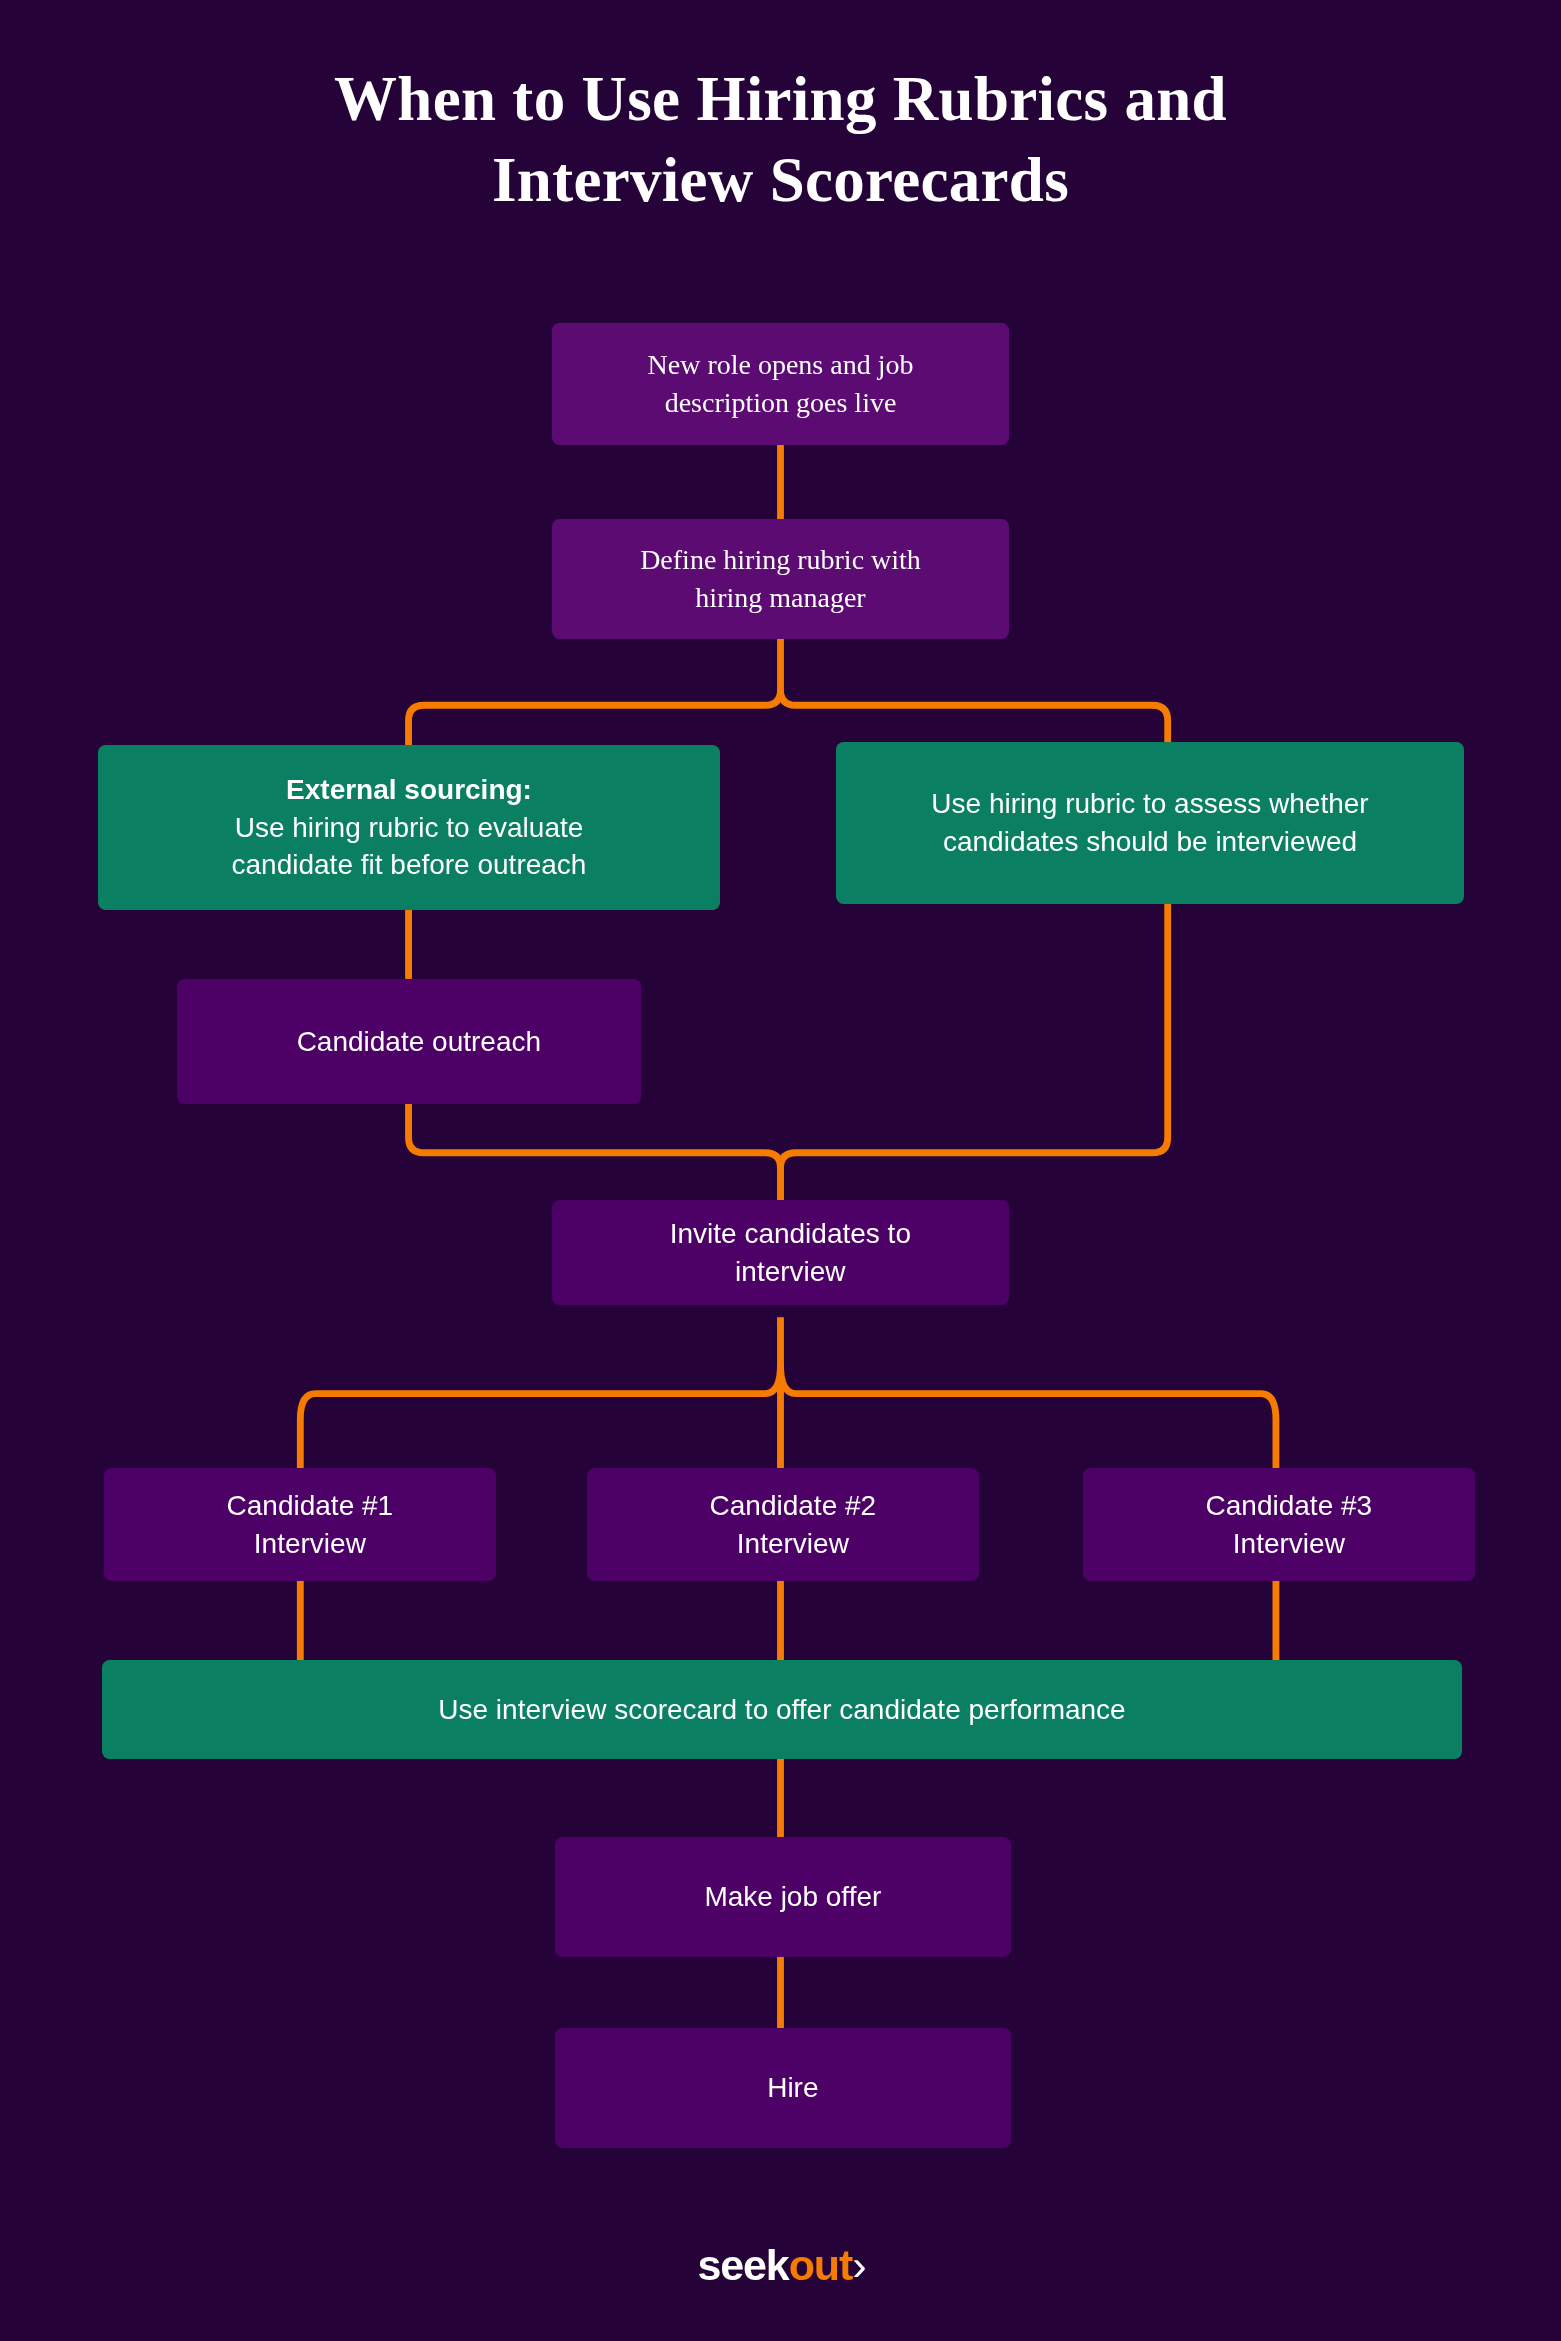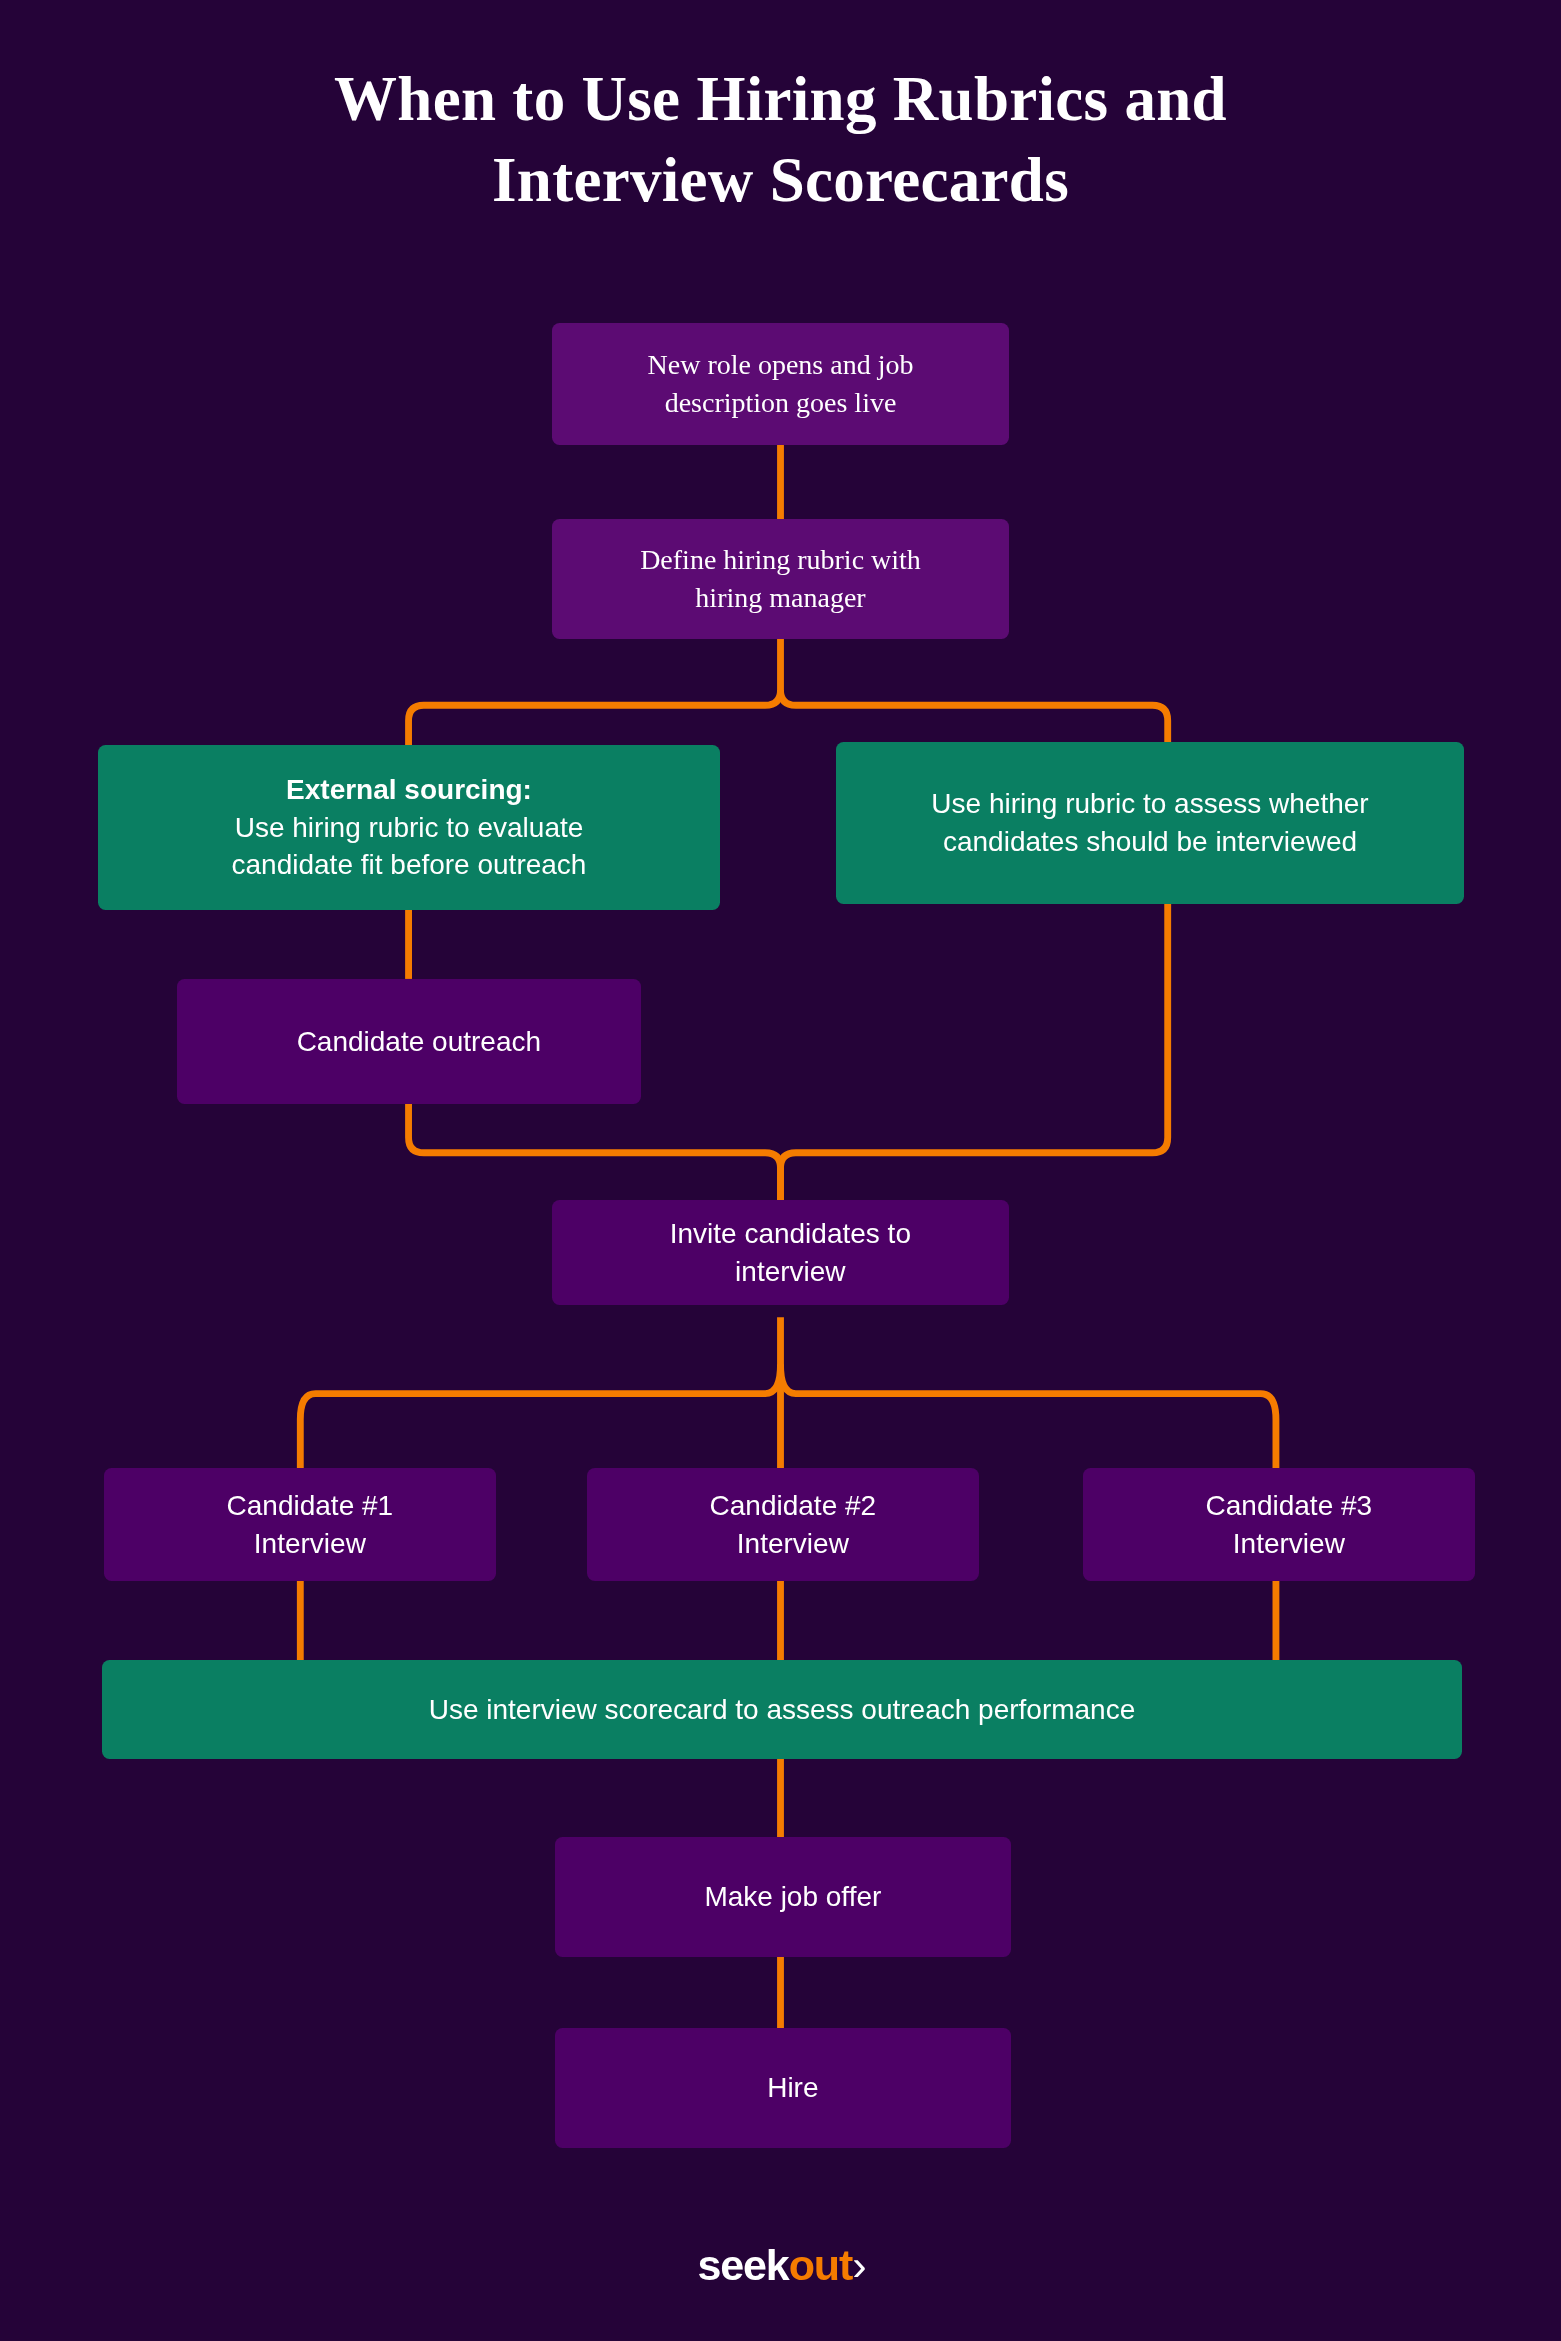--- a/index.html
+++ b/index.html
@@ -183,21 +183,21 @@
   </div>
 
   <div class="node purple-dark fs-mid" style="left:1083px; top:1468px; width:392px; height:113px;">
     <span class="txt">
       <span>Candidate #3</span><br>
       <span>Interview</span>
     </span>
   </div>
 
   <div class="node green fs-mid" style="left:102px; top:1660px; width:1360px; height:99px;">
-    <span class="txt">Use interview scorecard to assess outreach performance</span>
+    <span class="txt">Use interview scorecard to offer candidate performance</span>
   </div>
 
   <div class="node purple-dark fs-mid" style="left:555px; top:1837px; width:456px; height:120px;">
     <span class="txt">Make job offer</span>
   </div>
 
   <div class="node purple-dark fs-mid" style="left:555px; top:2028px; width:456px; height:120px;">
     <span class="txt">Hire</span>
   </div>
 

